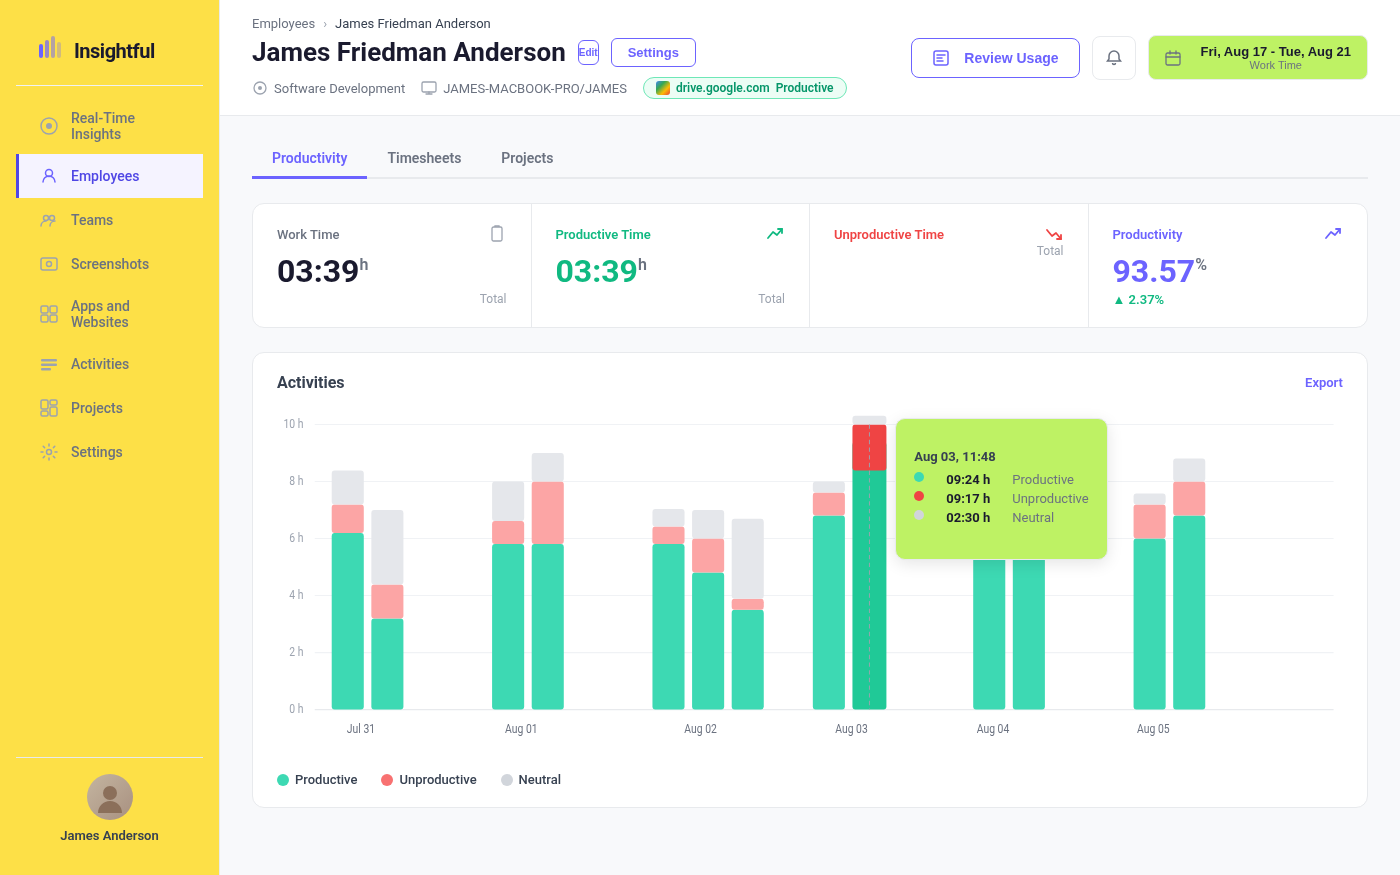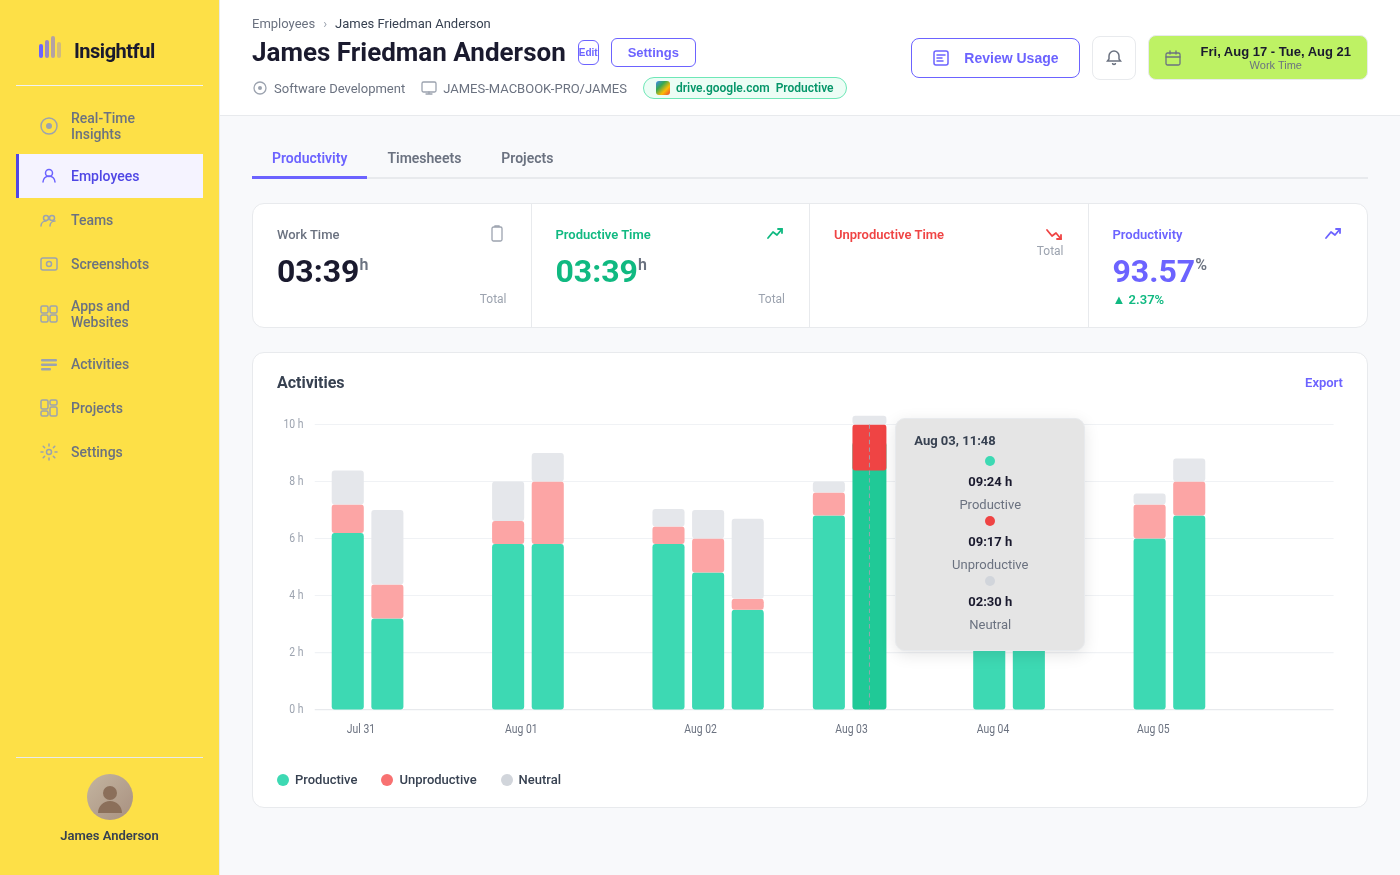--- a/index.html
+++ b/index.html
@@ -68,23 +68,23 @@
     .activities-card { background: #fff; border-radius: 12px; border: 1px solid #e8eaed; padding: 20px 24px; }
     .activities-header { display: flex; align-items: center; justify-content: space-between; margin-bottom: 16px; }
     .activities-title { font-size: 16px; font-weight: 700; color: #374151; }
     .export-btn { color: #6c63ff; font-size: 13px; font-weight: 600; cursor: pointer; }
 
     
     .chart-container { position: relative; width: 100%; height: 340px; }
     .chart-svg { width: 100%; height: 100%; }
 
     
-    .tooltip { position: absolute; background: #e5e5e5; border: 1px solid #e8eaed; border-radius: 10px; padding: 14px 18px; box-shadow: 0 4px 16px rgba(0,0,0,0.1); font-size: 13px; top: 20px; left: 68%; pointer-events: none; }
+    .tooltip { position: absolute; background: #bef264; border: 1px solid #e8eaed; border-radius: 10px; padding: 30px 18px; box-shadow: 0 4px 16px rgba(0,0,0,0.1); font-size: 13px; top: 20px; left: 68%; pointer-events: none; }
     .tooltip-title { font-weight: 700; color: #374151; margin-bottom: 8px; }
-    .tooltip-row { display: flex; align-items: center; gap: 8px; margin-bottom: 4px; flex-direction: column; }
+    .tooltip-row { display: flex; gap: 22px; margin-bottom: 4px; }
     .tooltip-dot { width: 10px; height: 10px; border-radius: 50%; }
     .tooltip-time { font-weight: 700; color: #1a1a2e; width: 44px; }
     .tooltip-label { color: #6b7280; }
 
     
     .legend { display: flex; gap: 24px; margin-top: 12px; padding-top: 12px; }
     .legend-item { display: flex; align-items: center; gap: 6px; font-size: 13px; color: #374151; font-weight: 500; }
     .legend-dot { width: 12px; height: 12px; border-radius: 50%; }
   </style>
 </head>

